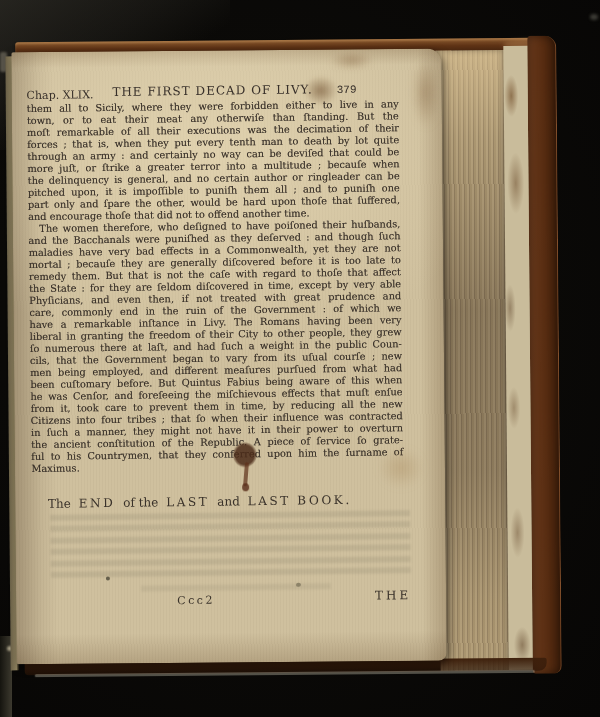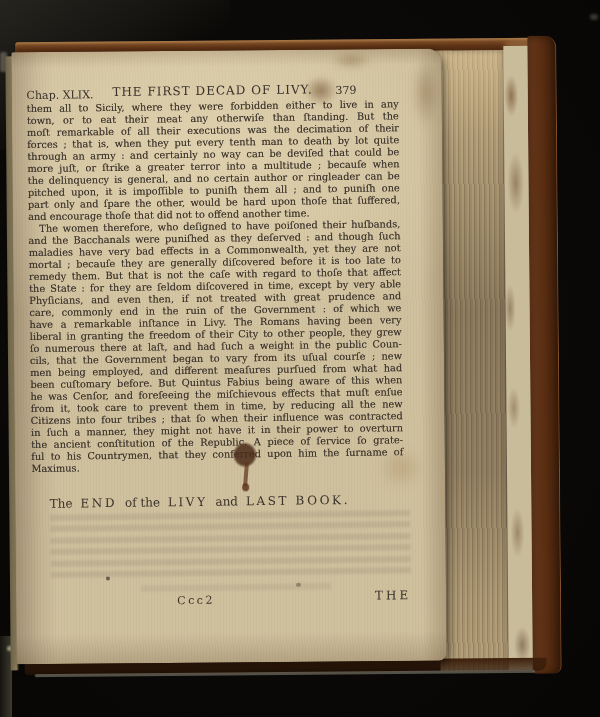--- a/index.html
+++ b/index.html
@@ -93,21 +93,21 @@
       linear-gradient(180deg, rgba(102,72,40,0.28) 0px, rgba(102,72,40,0) 16px),
       linear-gradient(0deg, rgba(100,75,45,0.25) 0px, rgba(100,75,45,0) 30px),
       repeating-linear-gradient(90deg, rgba(60,45,25,0.035) 0 1px, rgba(60,45,25,0) 1px 3px),
       #cfc09e;
     box-shadow:2px 3px 8px rgba(0,0,0,0.5);
   }
   .content{position:absolute;inset:0;transform:rotate(-0.25deg);color:#38302a;}
   .pheader{position:absolute;left:16px;top:32px;width:372px;height:18px;}
   .chapter{position:absolute;left:0;top:4px;font-size:11px;text-align:center;}
   .runtitle{position:absolute;left:50%;transform:translateX(-50%);top:1px;font-size:12px;letter-spacing:1px;white-space:nowrap;}
-  .pagenum{position:absolute;right:42px;top:3px;font-size:11px;}
+  .pagenum{position:absolute;right:42px;top:3px;font-size:11px;font-family:Liberation Mono, monospace;}
   .bodyblock{position:absolute;left:16px;top:50px;width:372px;}
   .para{width:372px;}
   .bodyline{
     height:12px;line-height:12px;font-size:9.8px;white-space:nowrap;
     text-align:justify;text-align-last:justify;text-justify:inter-word;
     color:#3a322a;text-shadow:0 0 0.4px rgba(58,50,42,0.55);
   }
   .bodyline.last{text-align-last:left;}
   .para.indent .bodyline.first{text-indent:11px;}
   .endline{
@@ -199,21 +199,21 @@
               <div class="bodyline">the ancient conſtitution of the Republic.  A piece of ſervice ſo grate-</div>
               <div class="bodyline">ful to his Countrymen, that they conferred upon him the ſurname of</div>
               <div class="bodyline last">Maximus.</div>
             </div>
         </div>
 
         <div class="endline">
           <span class="lc">The</span>
           <span class="caps">END</span>
           <span class="lc">of the</span>
-          <span class="caps">LIVY</span>
+          <span class="caps">LAST</span>
           <span class="lc">and</span>
           <span class="caps">LAST BOOK.</span>
         </div>
 
         <div class="bleed bleed1"></div>
         <div class="bleed bleed2"></div>
 
         <span class="sigmark">Ccc2</span>
         <span class="catchword">THE</span>
       </div>

